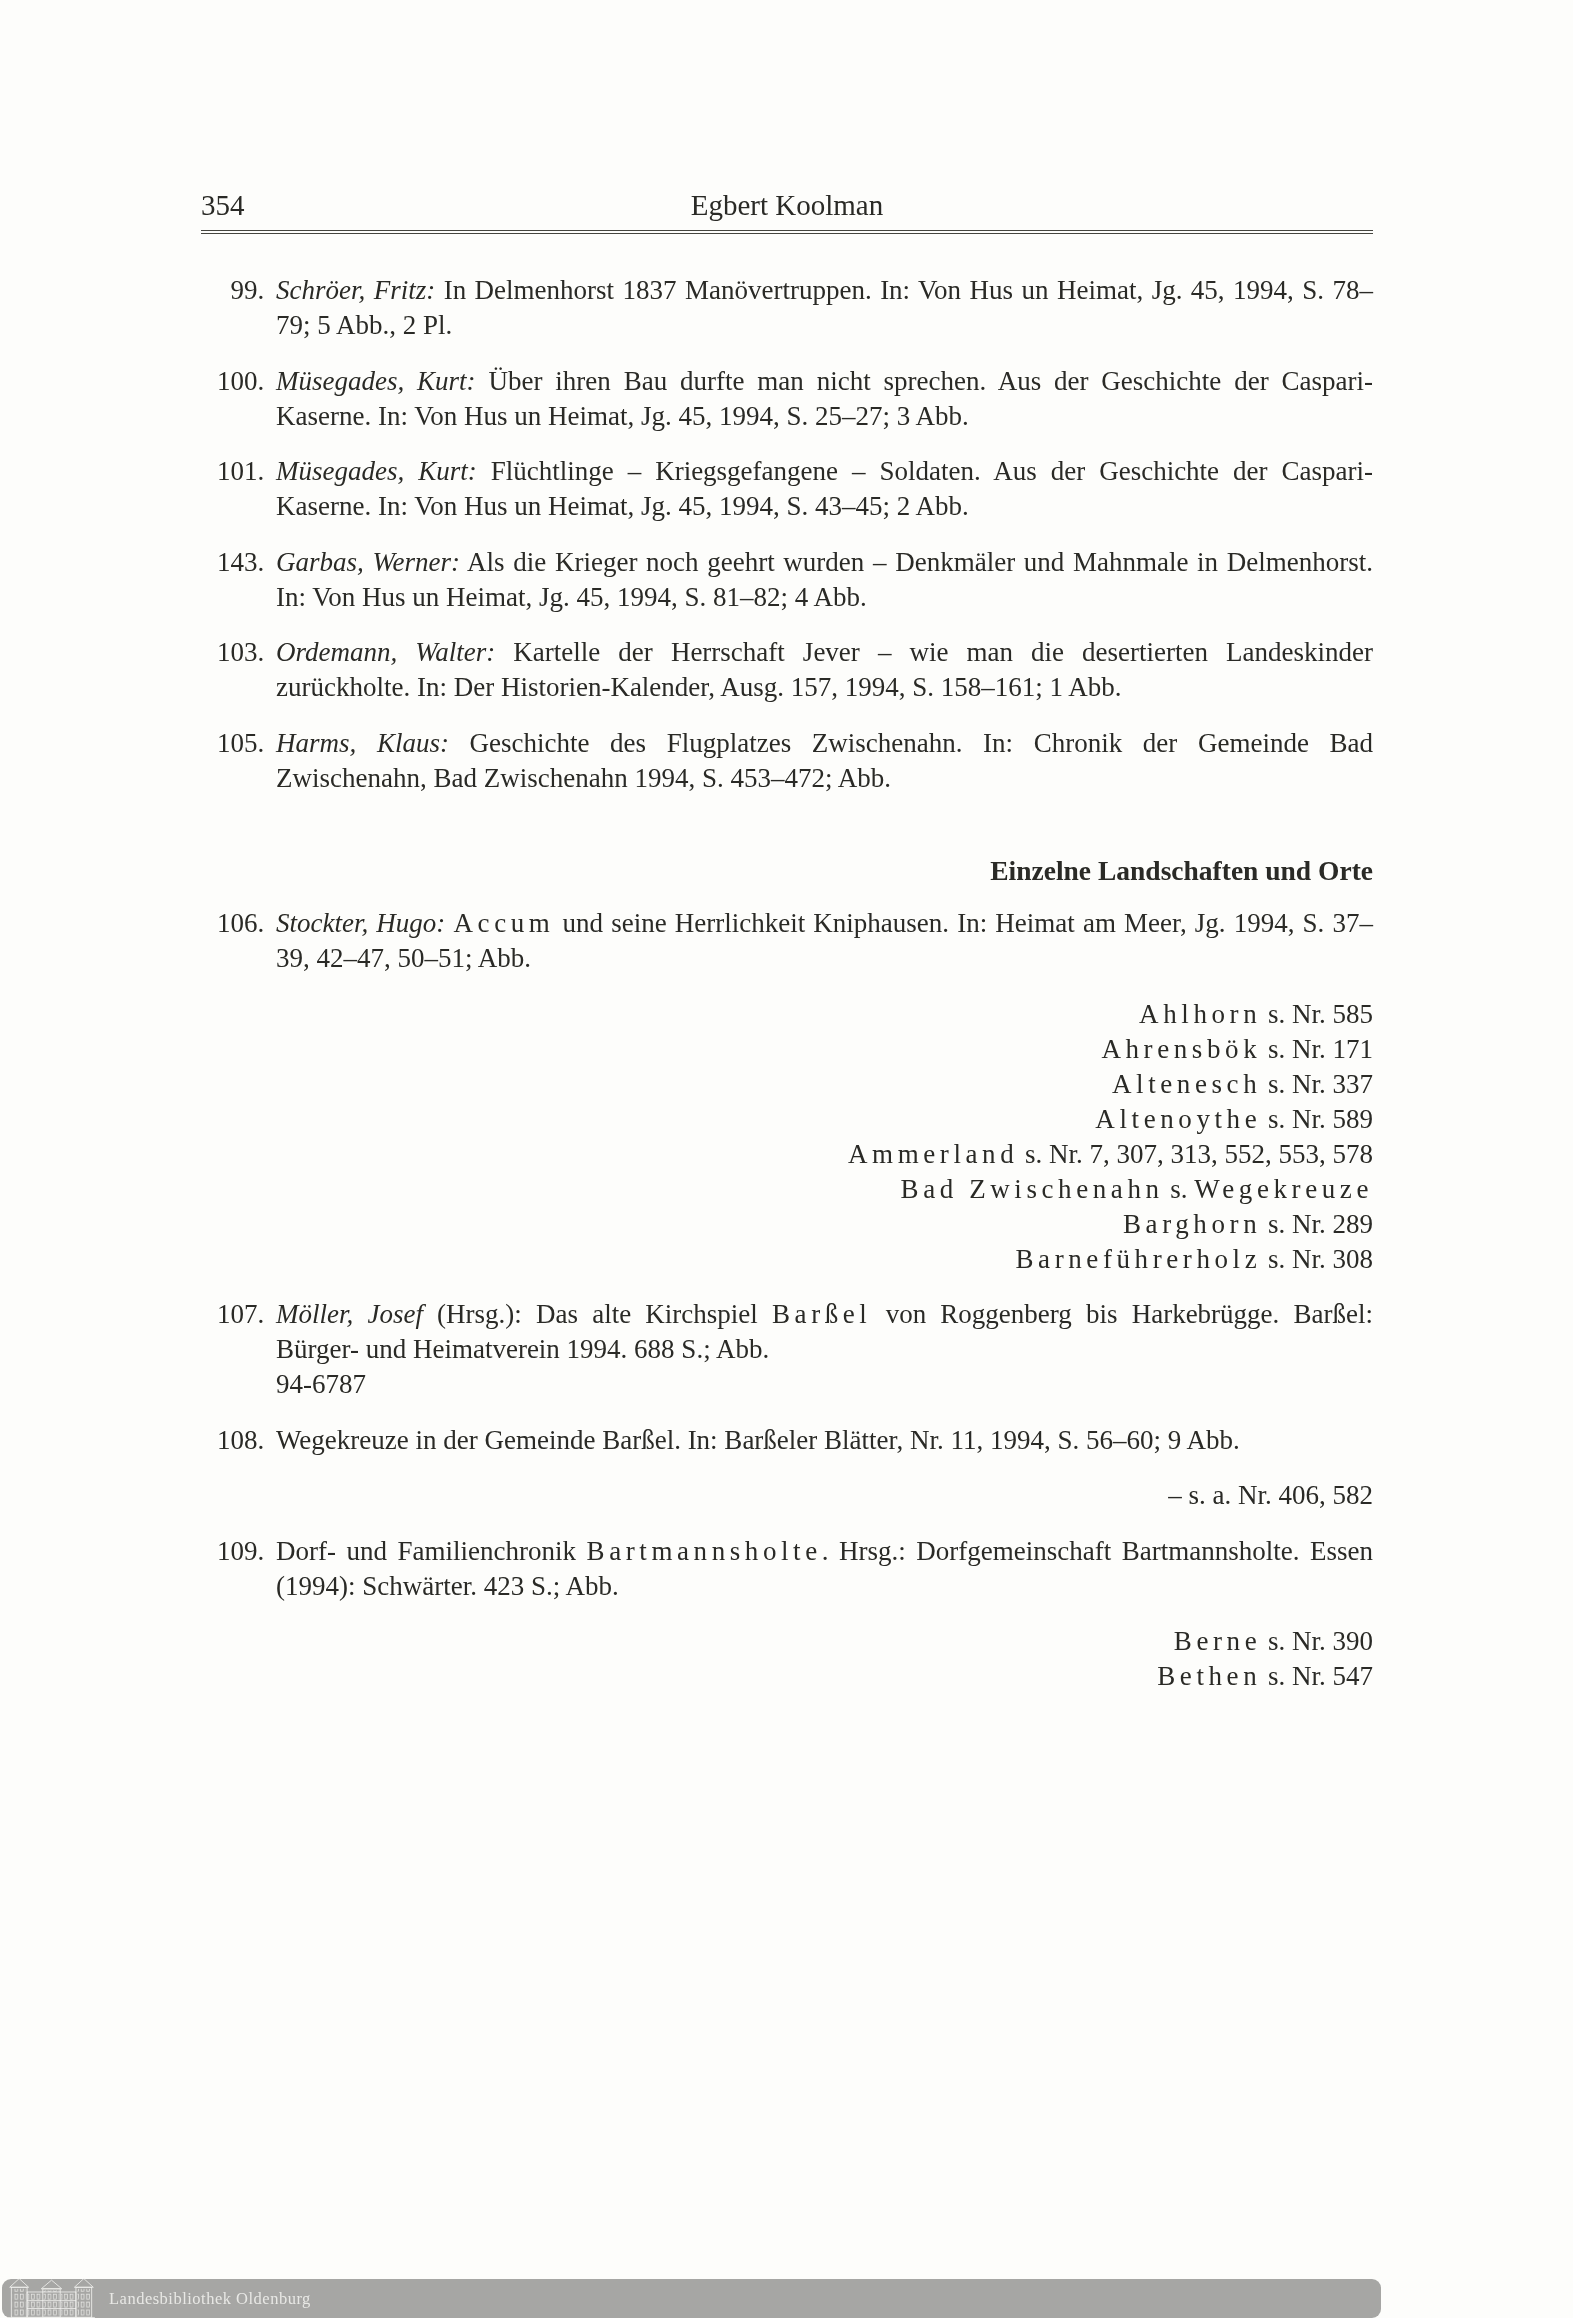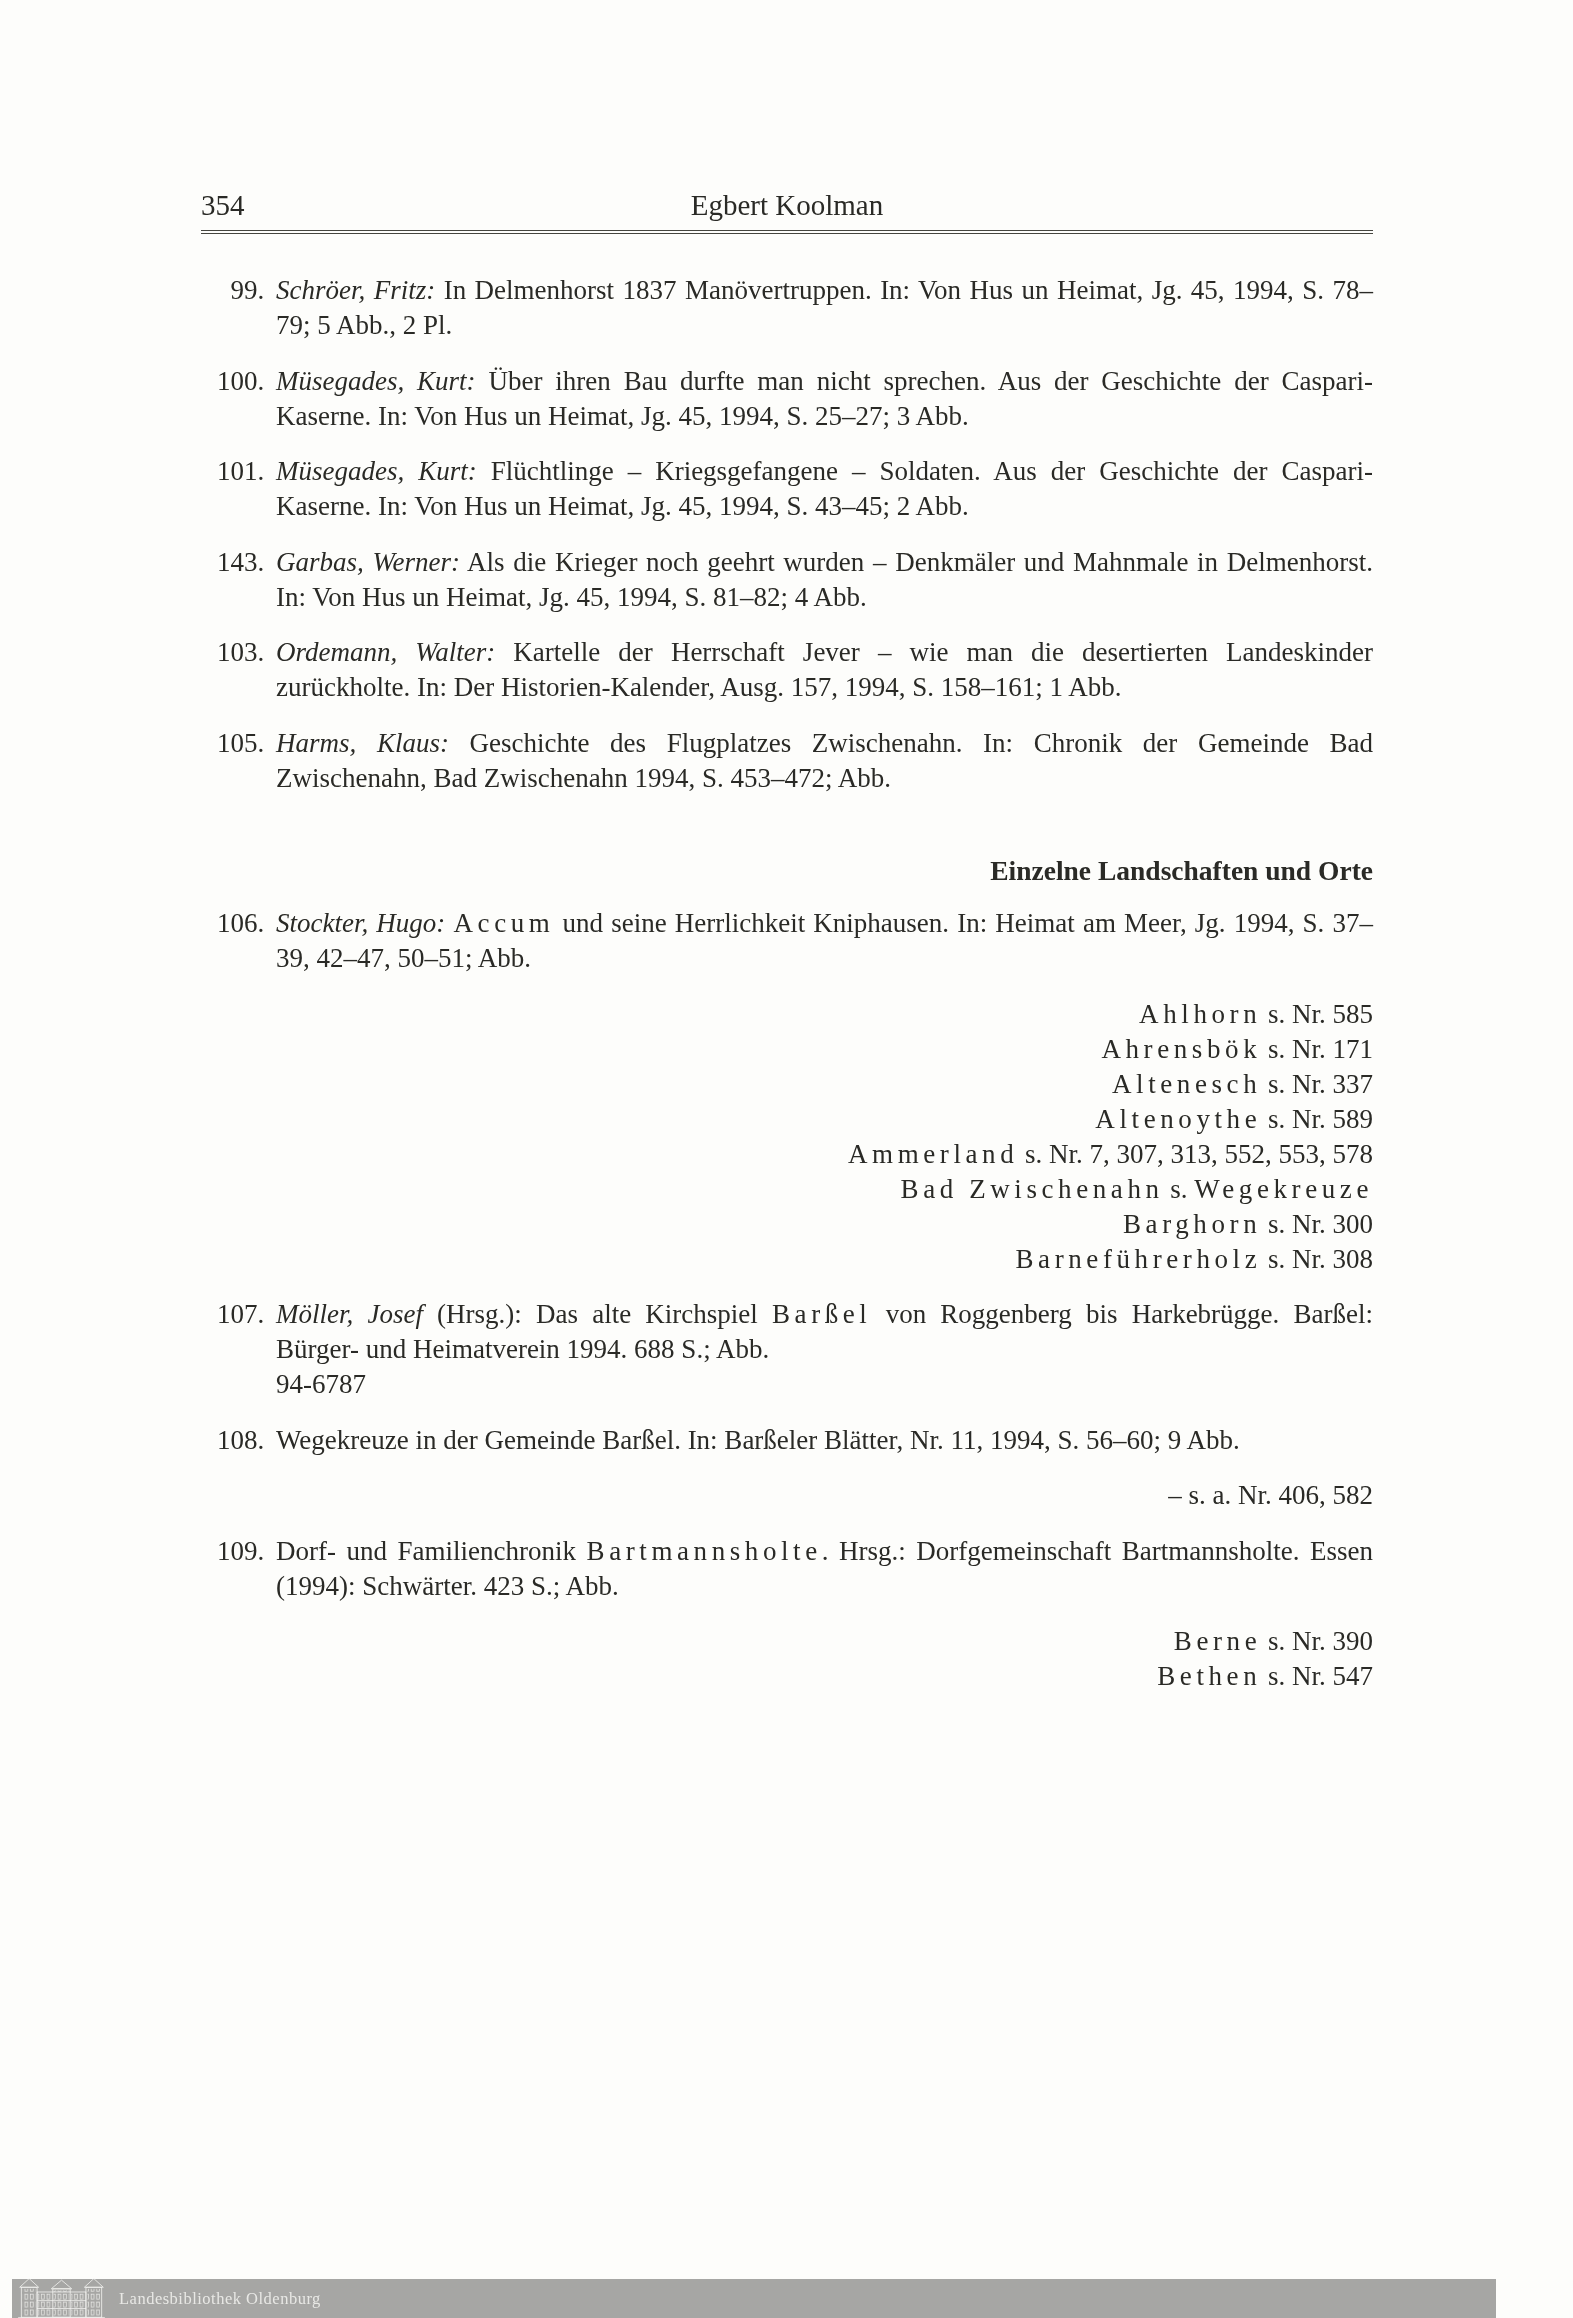--- a/index.html
+++ b/index.html
@@ -44,23 +44,24 @@
     font-weight: bold;
     font-size: 27.5px;
     line-height: 36px;
   }
   .heading + .entry { margin-top: 17.3px; }
 
   .xrefs { margin-top: 20.5px; margin-left: 75px; }
   .xline { text-align: right; }
 
   .footer {
-    position: absolute; left: 12px; top: 2279px;
-    width: 1484px; height: 39px;
+    position: absolute; left: 2px; top: 2279px;
+    width: 1379px; height: 39px;
     background: var(--footer_bar, #a6a6a4);
+    border-radius: 9px;
   }
   .logo { position: absolute; left: 6.3px; bottom: 0; width: 87px; height: 41px; overflow: visible; }
   .footer-label {
     position: absolute; left: 107px; top: 0;
     line-height: 39px; font-size: 16.5px;
     letter-spacing: 0.03em;
     color: var(--footer_text, #e8e8e5);
     white-space: nowrap;
   }
 </style>
@@ -104,21 +105,21 @@
     <div class="num">106.</div>
     <div class="body"><span class="it">Stockter, Hugo:</span><span> </span><span class="sp">Accum</span><span> und seine Herrlichkeit Kniphausen. In: Heimat am Meer, Jg. 1994, S. 37–39, 42–47, 50–51; Abb.</span></div>
   </div>
         <div class="xrefs">
           <div class="xline"><span class="sp">Ahlhorn</span><span> s. Nr. 585</span></div>
           <div class="xline"><span class="sp">Ahrensbök</span><span> s. Nr. 171</span></div>
           <div class="xline"><span class="sp">Altenesch</span><span> s. Nr. 337</span></div>
           <div class="xline"><span class="sp">Altenoythe</span><span> s. Nr. 589</span></div>
           <div class="xline"><span class="sp">Ammerland</span><span> s. Nr. 7, 307, 313, 552, 553, 578</span></div>
           <div class="xline"><span class="sp">Bad Zwischenahn</span><span> s. </span><span class="sp">Wegekreuze</span></div>
-          <div class="xline"><span class="sp">Barghorn</span><span> s. Nr. 300</span></div>
+          <div class="xline"><span class="sp">Barghorn</span><span> s. Nr. 289</span></div>
           <div class="xline"><span class="sp">Barneführerholz</span><span> s. Nr. 308</span></div>
         </div>
         <div class="entry">
     <div class="num">107.</div>
     <div class="body"><span class="it">Möller, Josef</span><span> (Hrsg.): Das alte Kirchspiel </span><span class="sp">Barßel</span><span> von Roggenberg bis Harkebrügge. Barßel: Bürger- und Heimatverein 1994. 688 S.; Abb.</span><br><span>94-6787</span></div>
   </div>
         <div class="entry">
     <div class="num">108.</div>
     <div class="body"><span>Wegekreuze in der Gemeinde Barßel. In: Barßeler Blätter, Nr. 11, 1994, S. 56–60; 9 Abb.</span></div>
   </div>

